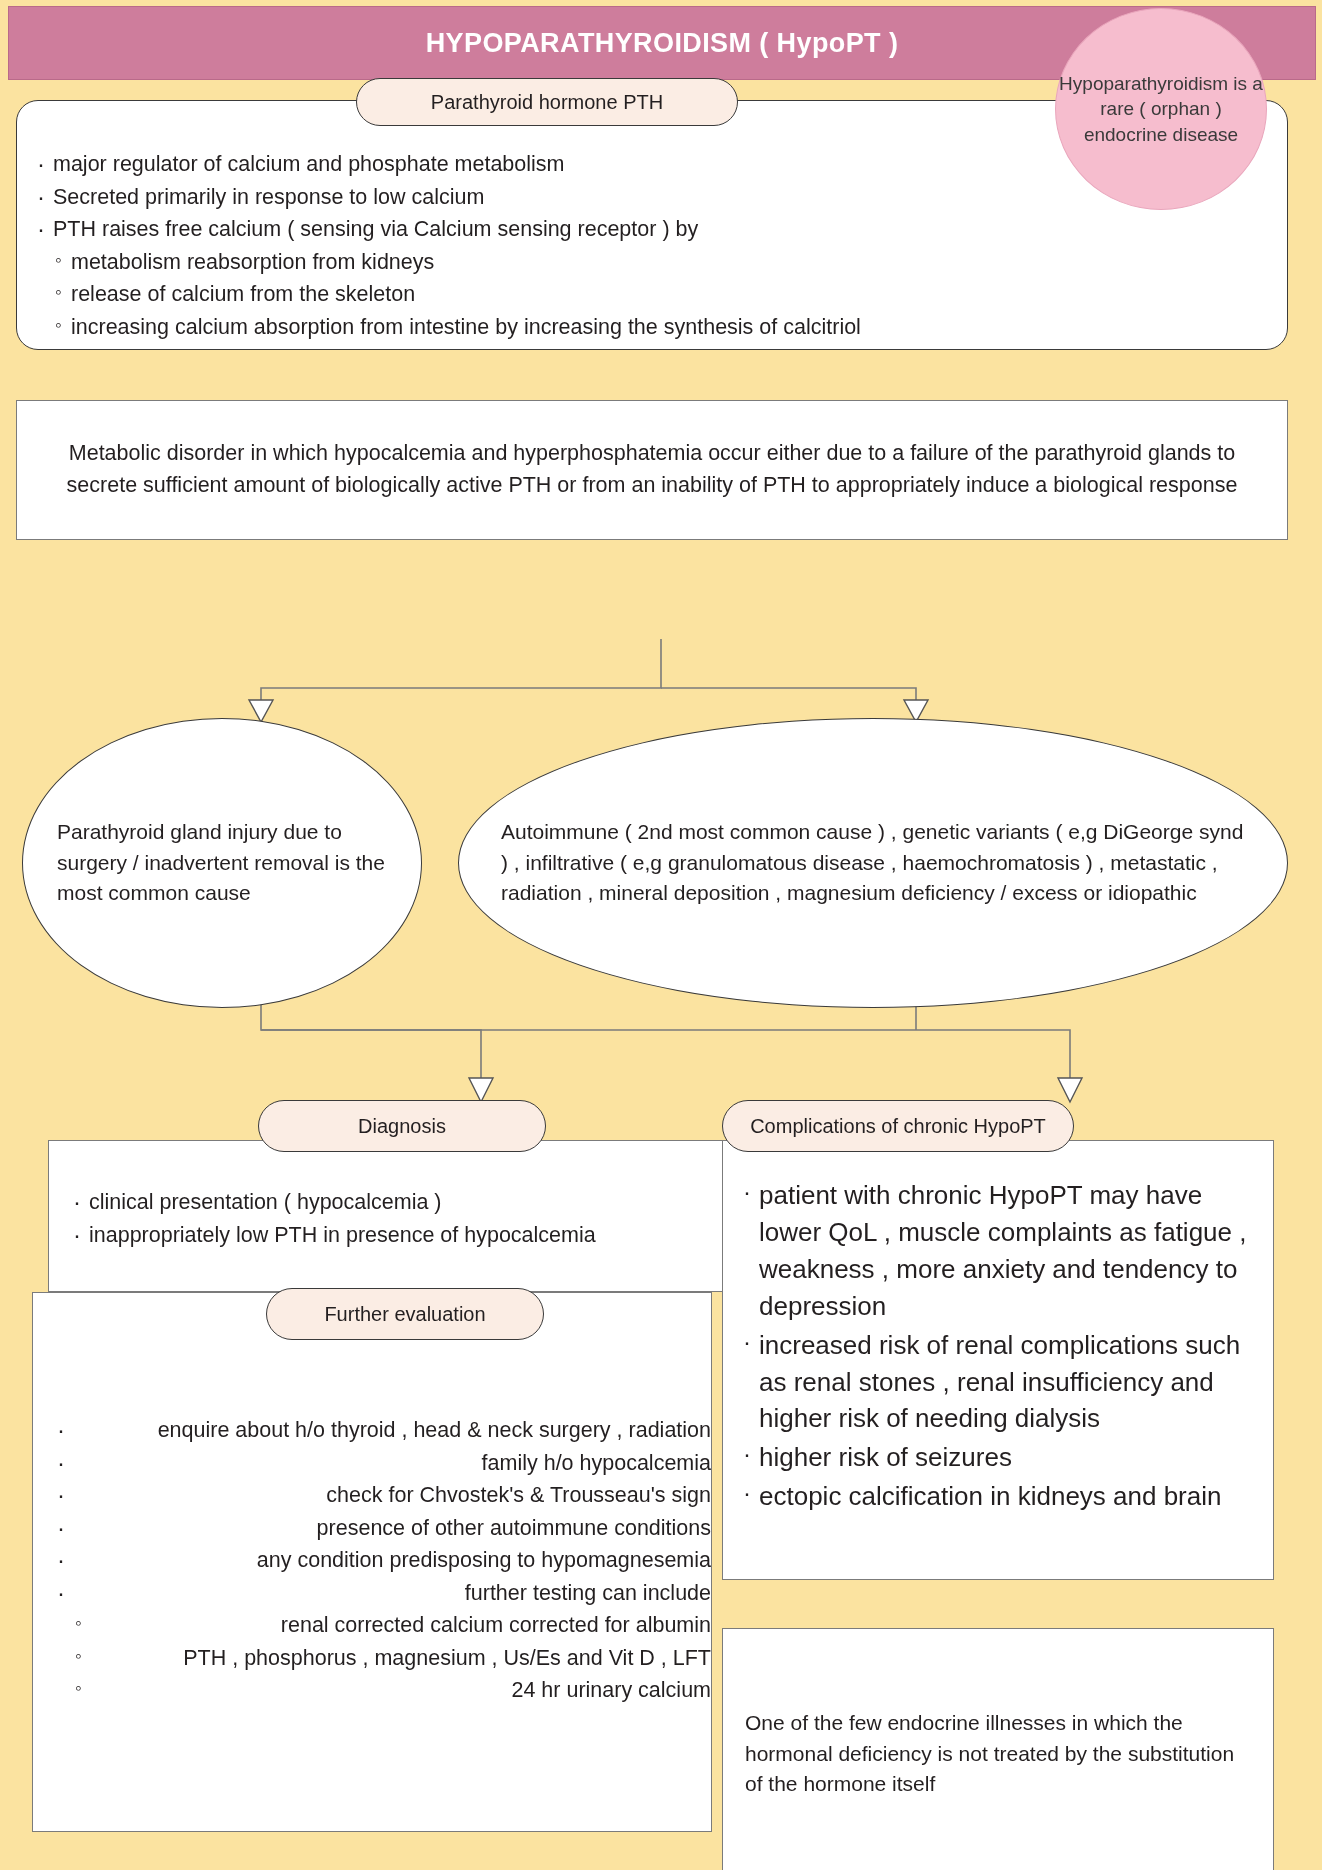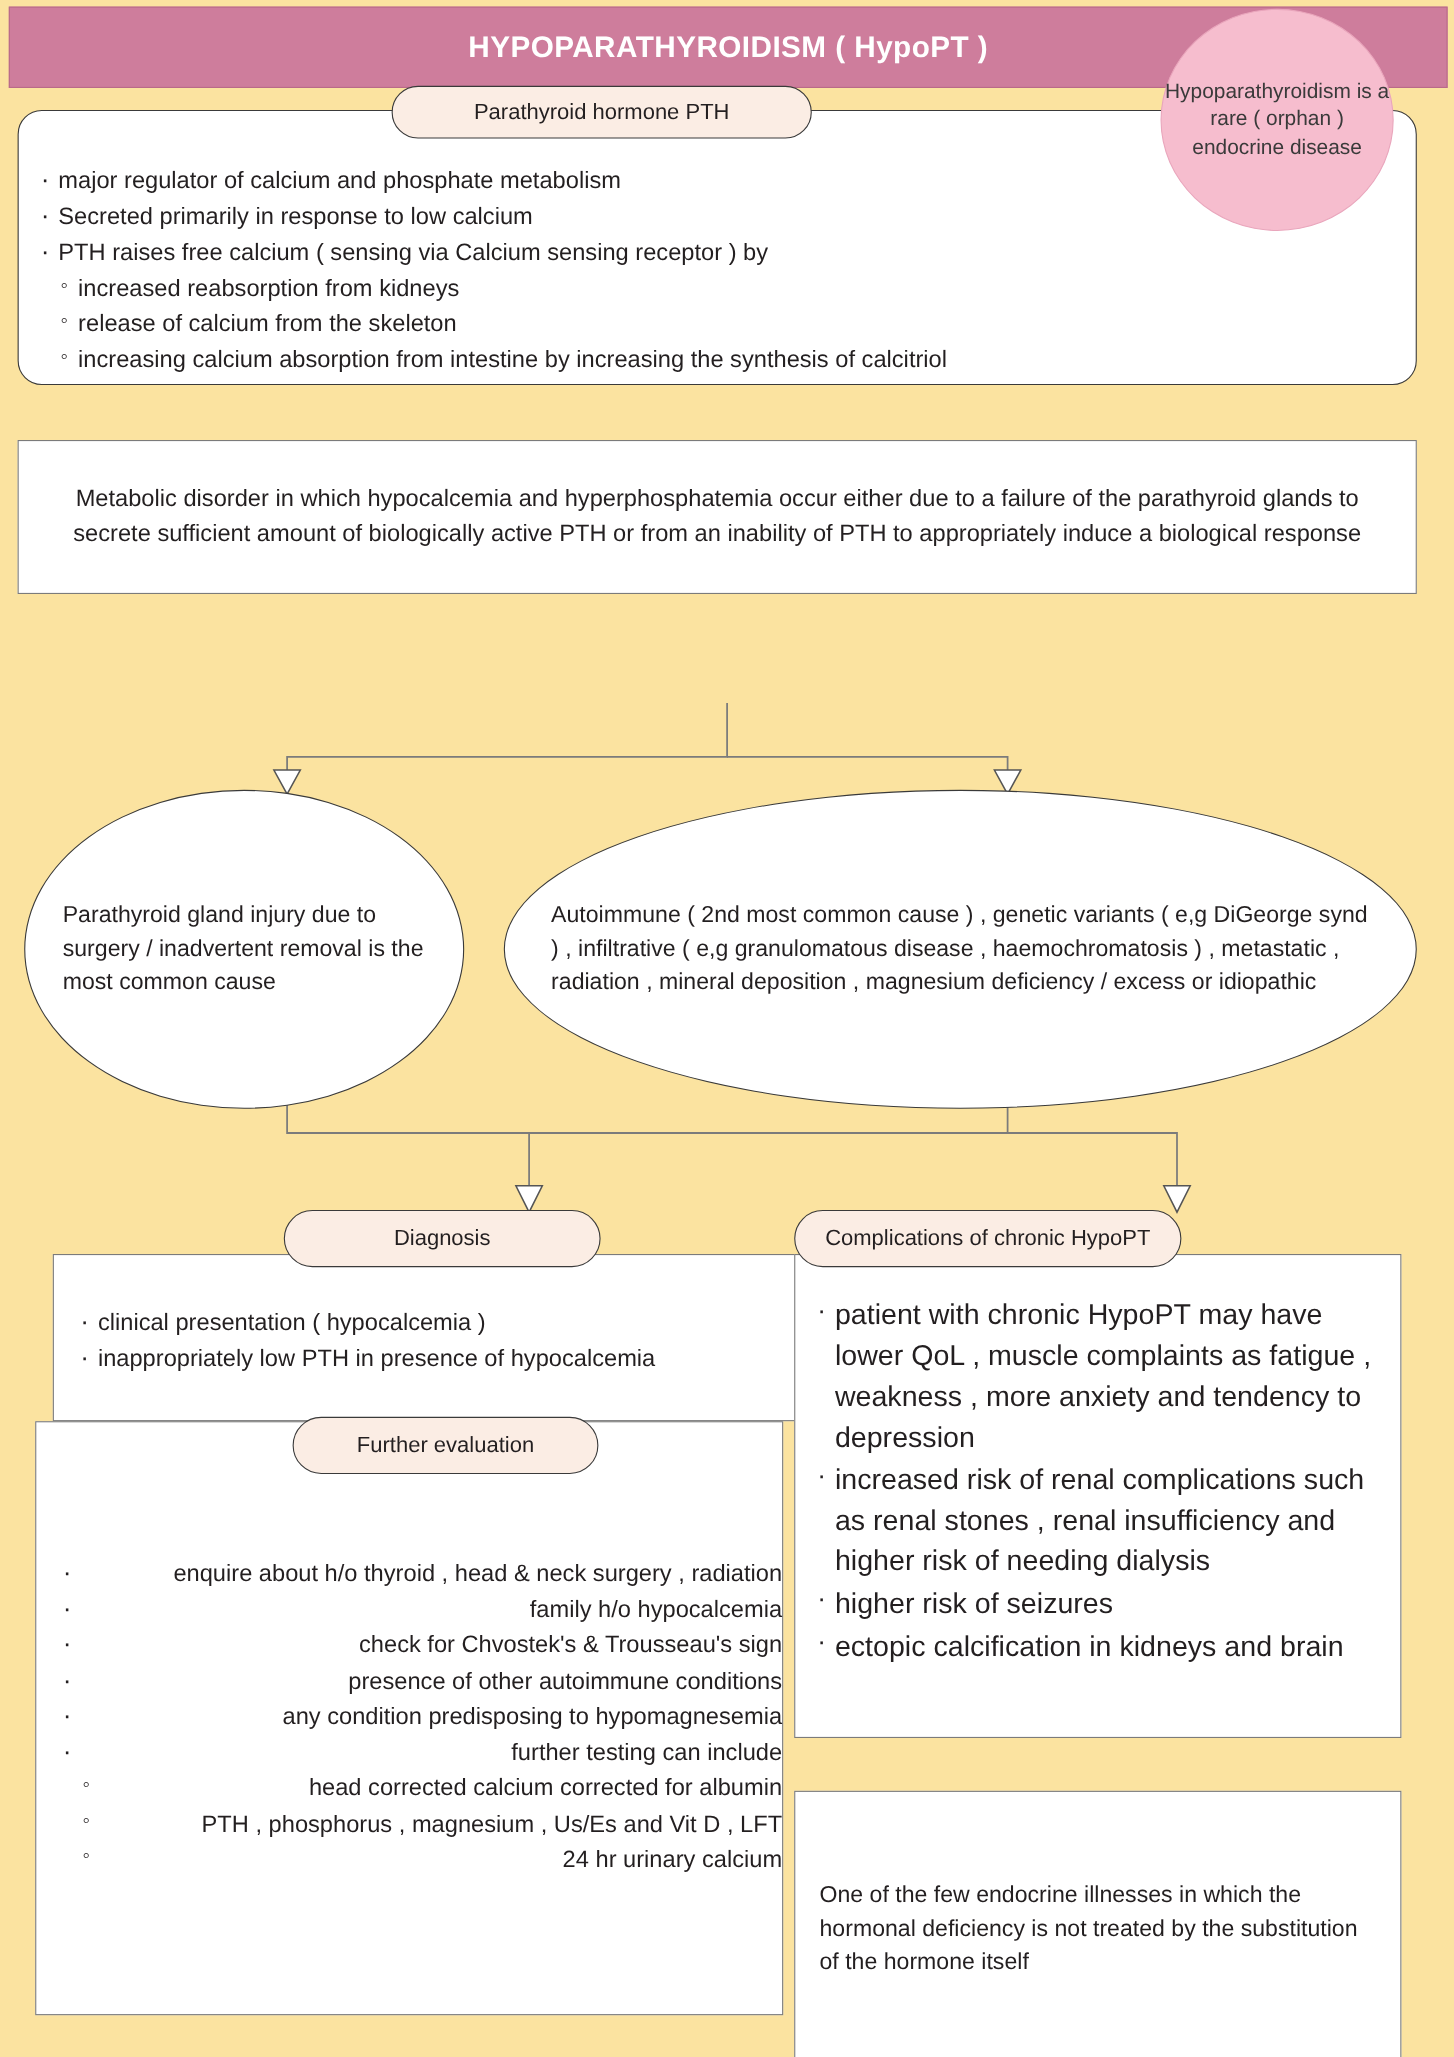--- a/index.html
+++ b/index.html
@@ -139,21 +139,21 @@
 
   <div class="ellipse-note" style="left:1055px; top:8px; width:210px; height:200px;">
     <span>Hypoparathyroidism is a rare ( orphan ) endocrine disease</span>
   </div>
 
   <div class="rbox" style="left:16px; top:100px; width:1272px; height:250px;">
     <ul class="bul" style="padding:48px 0 0 18px;">
       <li class="lvl1">major regulator of calcium and phosphate metabolism</li>
       <li class="lvl1">Secreted primarily in response to low calcium</li>
       <li class="lvl1">PTH raises free calcium ( sensing via Calcium sensing receptor ) by</li>
-      <li class="lvl2">increased reabsorption from kidneys</li>
+      <li class="lvl2">metabolism reabsorption from kidneys</li>
       <li class="lvl2">release of calcium from the skeleton</li>
       <li class="lvl2">increasing calcium absorption from intestine by increasing the synthesis of calcitriol</li>
     </ul>
   </div>
 
   <div class="pill" style="left:356px; top:78px; width:382px; height:48px;">
     <span>Parathyroid hormone PTH</span>
   </div>
 
   <div class="box" style="left:16px; top:400px; width:1272px; height:140px; display:flex;align-items:center;justify-content:center;padding:0 24px;">
@@ -176,21 +176,21 @@
   </div>
 
   <div class="box" style="left:32px; top:1292px; width:680px; height:540px;text-align:right;">
     <ul class="bul" style="padding:122px 0 0 22px;">
       <li class="lvl1">enquire about h/o thyroid , head &amp; neck surgery , radiation</li>
       <li class="lvl1">family h/o hypocalcemia</li>
       <li class="lvl1">check for Chvostek's &amp; Trousseau's sign</li>
       <li class="lvl1">presence of other autoimmune conditions</li>
       <li class="lvl1">any condition predisposing to hypomagnesemia</li>
       <li class="lvl1">further testing can include</li>
-      <li class="lvl2">head corrected calcium corrected for albumin</li>
+      <li class="lvl2">renal corrected calcium corrected for albumin</li>
       <li class="lvl2">PTH , phosphorus , magnesium , Us/Es and Vit D , LFT</li>
       <li class="lvl2">24 hr urinary calcium</li>
     </ul>
   </div>
 
   <div class="pill" style="left:258px; top:1100px; width:288px; height:52px;">
     <span>Diagnosis</span>
   </div>
 
   <div class="pill" style="left:266px; top:1288px; width:278px; height:52px;">

